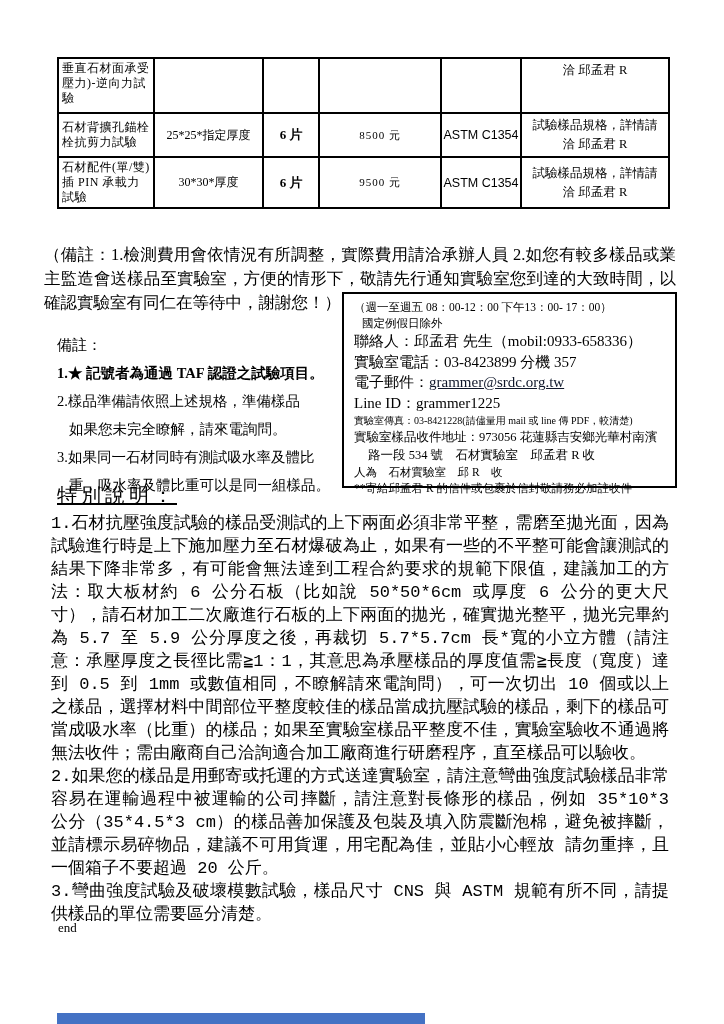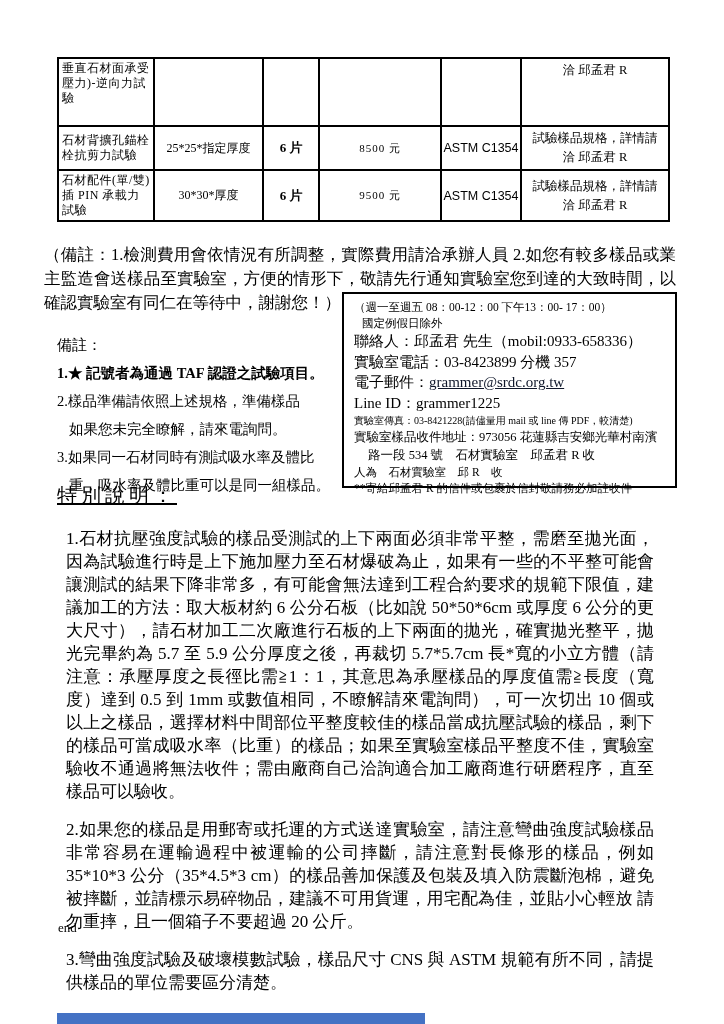--- a/index.html
+++ b/index.html
@@ -7,21 +7,21 @@
   body { font-family:"Liberation Serif","DejaVu Serif",serif; color:#000; }
   .page {
     position:relative; width:724px; height:1024px; background:#ffffff;
     margin:0 auto; overflow:hidden;
   }
 
   
   table.price { position:absolute; left:57px; top:57px; width:611px;
     border-collapse:collapse; table-layout:fixed; }
   table.price td { border:2px solid #000; vertical-align:middle; overflow:hidden; }
-  table.price tr:nth-child(1) td { height:68px; vertical-align:top; }
+  table.price tr:nth-child(1) td { height:55px; vertical-align:top; }
   table.price tr:nth-child(2) td { height:39px; }
   table.price tr:nth-child(3) td { height:40px; }
   table.price tr:nth-child(4) td { height:50px;margin-left:32px; }
   td.c-name  { width:96px;  font-size:12px; line-height:15px; padding:2px 3px; letter-spacing:0.5px; vertical-align:top; }
   td.c-spec  { width:109px; font-size:12px; text-align:center; white-space:nowrap; }
   td.c-qty   { width:56px;  font-size:13px; font-weight:bold; text-align:center; }
   td.c-price { width:122px; font-size:11px; text-align:center; letter-spacing:1px; }
   td.c-std   { width:80px;  font-size:12.5px; text-align:center; white-space:nowrap; font-family:"Liberation Sans","DejaVu Sans",sans-serif; }
   td.c-remark{ width:148px; font-size:12.5px; line-height:19px; padding:2px 3px; vertical-align:top; }
   .remark-line { display:block; text-align:center; white-space:nowrap; }
@@ -47,21 +47,21 @@
   .cb-addr   { font-size:12.5px; line-height:18px; white-space:nowrap; }
   .cb-addr2  { padding-left:14px; }
   .cb-note   { font-size:11.5px; line-height:16px; white-space:nowrap; }
   .email-link { text-decoration:underline; color:#0f172a; }
 
   
   .special-title { position:absolute; left:57px; top:482px;
     font-size:20px; letter-spacing:4px;text-decoration:underline; }
   .special-body { position:absolute; left:51px; top:512px; width:618px;
     font-size:17px; line-height:23px; text-align:justify; }
-  .special-body p { margin:15px; }
+  .special-body p { margin:0;font-family:Liberation Mono, monospace; }
   .end-label { position:absolute; left:58px; top:920px; font-size:13px; }
 
   
   .bottom-bar { position:absolute; left:57px; top:1013px; width:368px; height:11px; }
 </style>
 </head>
 <body>
 
 <div class="page">
 

